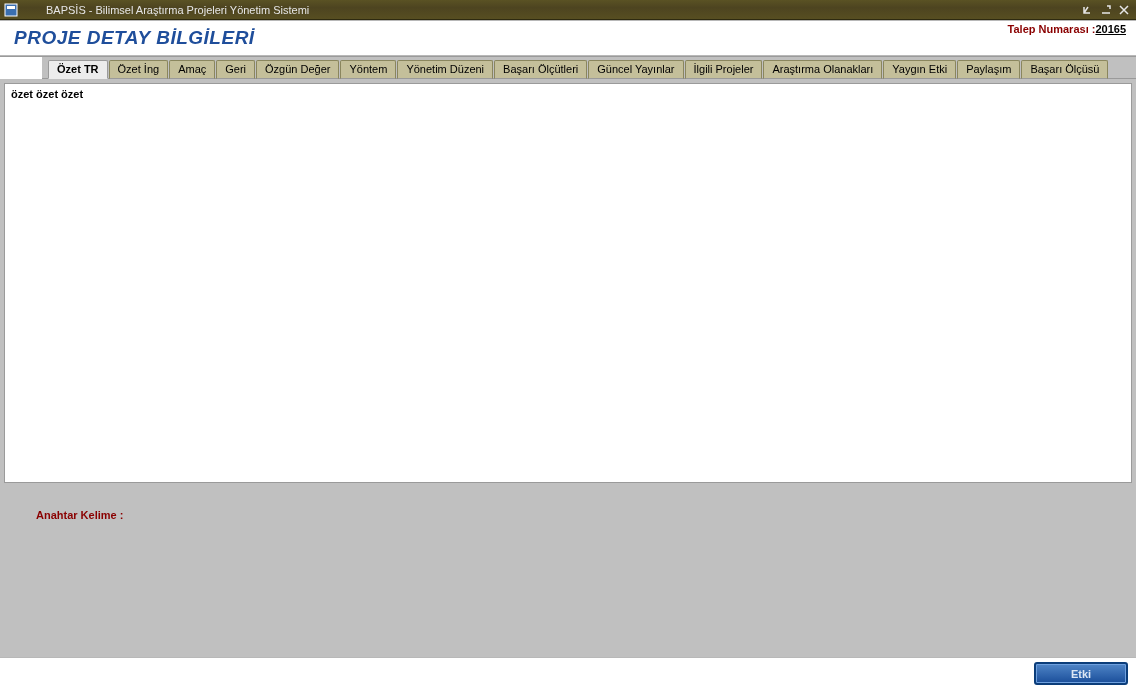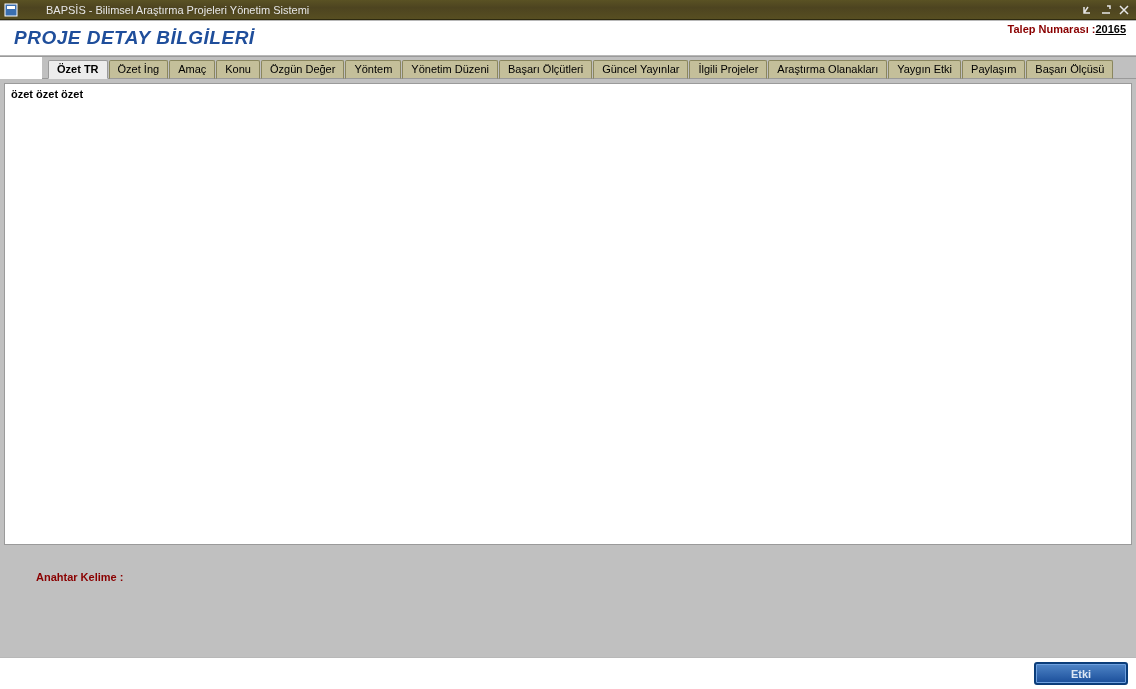--- a/index.html
+++ b/index.html
@@ -43,21 +43,21 @@
     background:#ececec;
     border:1px solid #9a9a9a;
     border-bottom:1px solid #ececec;
     font-weight:bold;
     top:1px;
   }
   .workarea { flex:1; background:#c0c0c0; padding:4px; display:flex; flex-direction:column; }
   .content-panel {
     background:#fff;
     border:1px solid #9a9a9a;
-    height:462px;
+    height:400px;
     padding:4px 6px;
     overflow:auto;
     font-size:11px; font-weight:bold; color:#000;
   }
   .keyword-row { margin-top:26px; display:flex; align-items:center; padding:0 32px; }
   .keyword-label { color:#8a0000; font-weight:bold; font-size:11px; margin-right:8px; white-space:nowrap;}
   .keyword-input {
     flex:1; height:18px; background:#fff; border:1px solid #7a7a7a;
     font-size:11px; color:#000; padding:1px 4px; font-family:inherit;
   }
@@ -111,21 +111,21 @@
       <span class="talep-label">Talep Numarası :</span>
       <span class="talep-value">20165</span>
     </div>
   </div>
 
   <div class="tabbar-wrap">
     <div class="tabbar" id="tabbar">
         <div class="tab active">Özet TR</div>
         <div class="tab">Özet İng</div>
         <div class="tab">Amaç</div>
-        <div class="tab">Konu</div>
+        <div class="tab">Geri</div>
         <div class="tab">Özgün Değer</div>
         <div class="tab">Yöntem</div>
         <div class="tab">Yönetim Düzeni</div>
         <div class="tab">Başarı Ölçütleri</div>
         <div class="tab">Güncel Yayınlar</div>
         <div class="tab">İlgili Projeler</div>
         <div class="tab">Araştırma Olanakları</div>
         <div class="tab">Yaygın Etki</div>
         <div class="tab">Paylaşım</div>
         <div class="tab">Başarı Ölçüsü</div>

